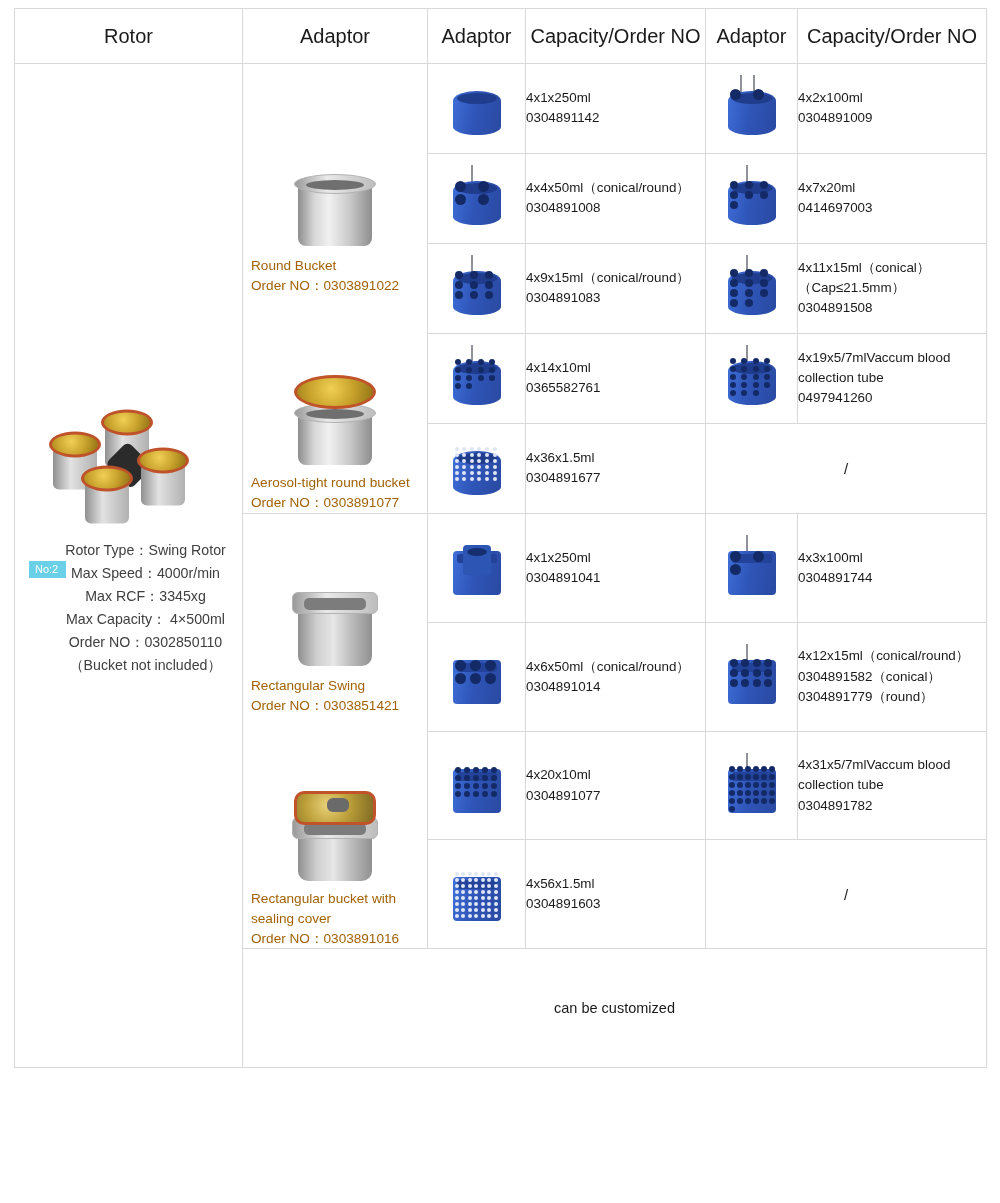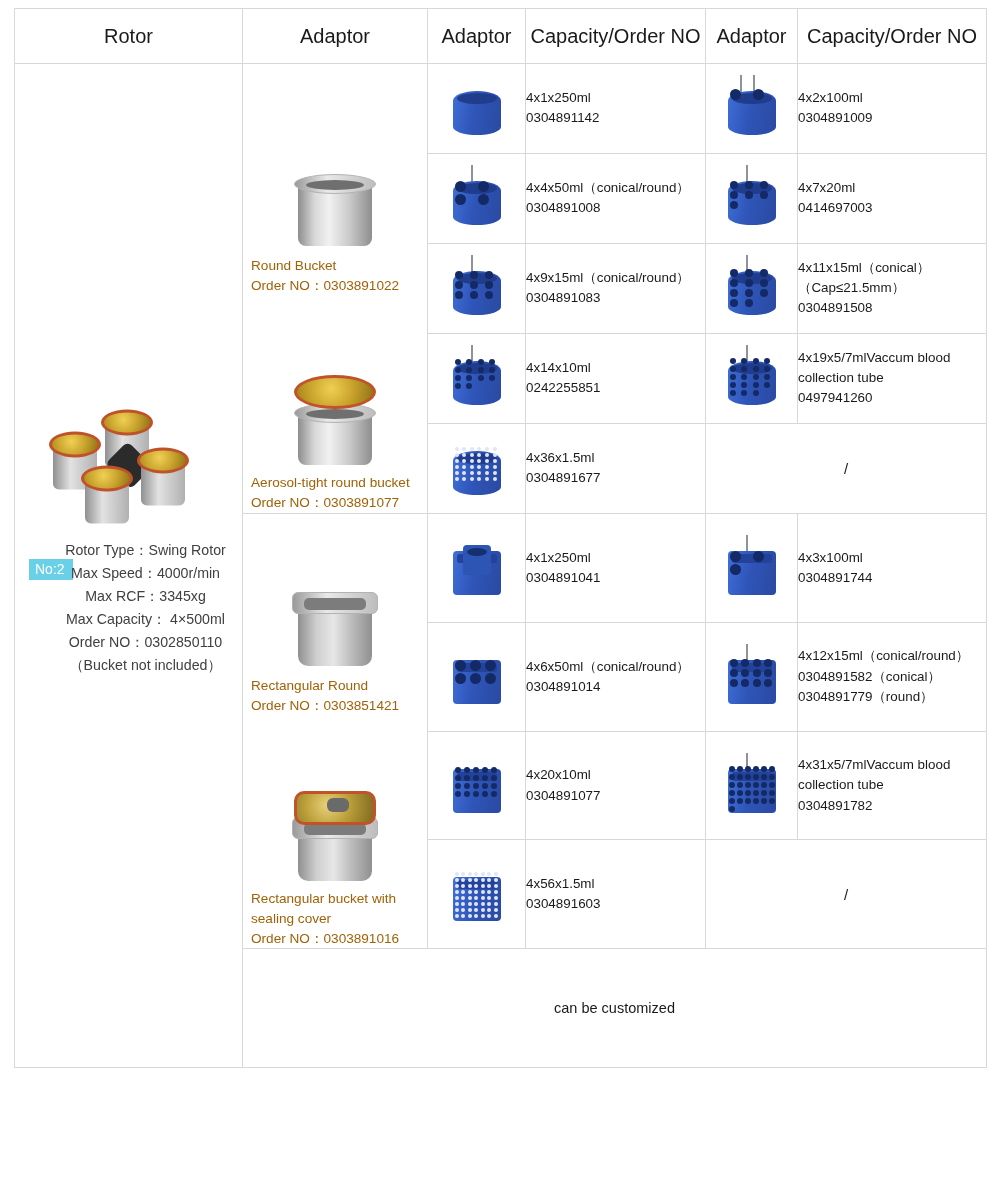--- a/index.html
+++ b/index.html
@@ -50,21 +50,21 @@
   
   .rotor-cell {
     position: relative;
     vertical-align: top;
     padding: 0;
   }
   .no-badge {
     display: inline-block;
     background: #6ad0e8;
     color: #ffffff;
-    font-size: 14px;
+    font-size: 11px;
     padding: 2px 8px 2px 6px;
     margin: 8px 0 0 14px;
     line-height: 1.2;
   }
   .rotor-inner {
     position: absolute;
     left: 0; right: 0;
     top: 45%;
     transform: translateY(-42%);
     text-align: center;
@@ -513,21 +513,21 @@
                 <i></i>
                 <i></i>
                 <i></i>
                 <i></i>
                 <i></i>
                 <i></i>
               </span>
           </span>
         </td>
         <td class="cap-cell" style="white-space:pre-line">4x14x10ml
-0242255851</td>
+0365582761</td>
         <td class="ad-cell">
           <span class="ad round">
             <span class="handle"></span><span class="body"></span>
             <span class="holes" style="grid-template-columns:repeat(4,1fr); top:13px">
                 <i></i>
                 <i></i>
                 <i></i>
                 <i></i>
                 <i></i>
                 <i></i>
@@ -601,21 +601,21 @@
       </tr>
 
       <tr>
         <td class="bucket-cell" rowspan="4">
           <div style="padding-top:62px">
             <div class="bucket-block">
               <div class="bucket-img">
                 <div class="bk rect"><div class="metal"></div></div>
               </div>
               <div class="bucket-cap">
-                <div>Rectangular Round</div>
+                <div>Rectangular Swing</div>
                 <div>Order NO：0303851421</div>
               </div>
             </div>
             <div class="bucket-block" style="margin-top:74px">
               <div class="bucket-img">
                 <div class="bk rect sealed"><div class="metal"></div><div class="cap">
                       <span class="knob"></span>
                     </div></div>
               </div>
               <div class="bucket-cap">

